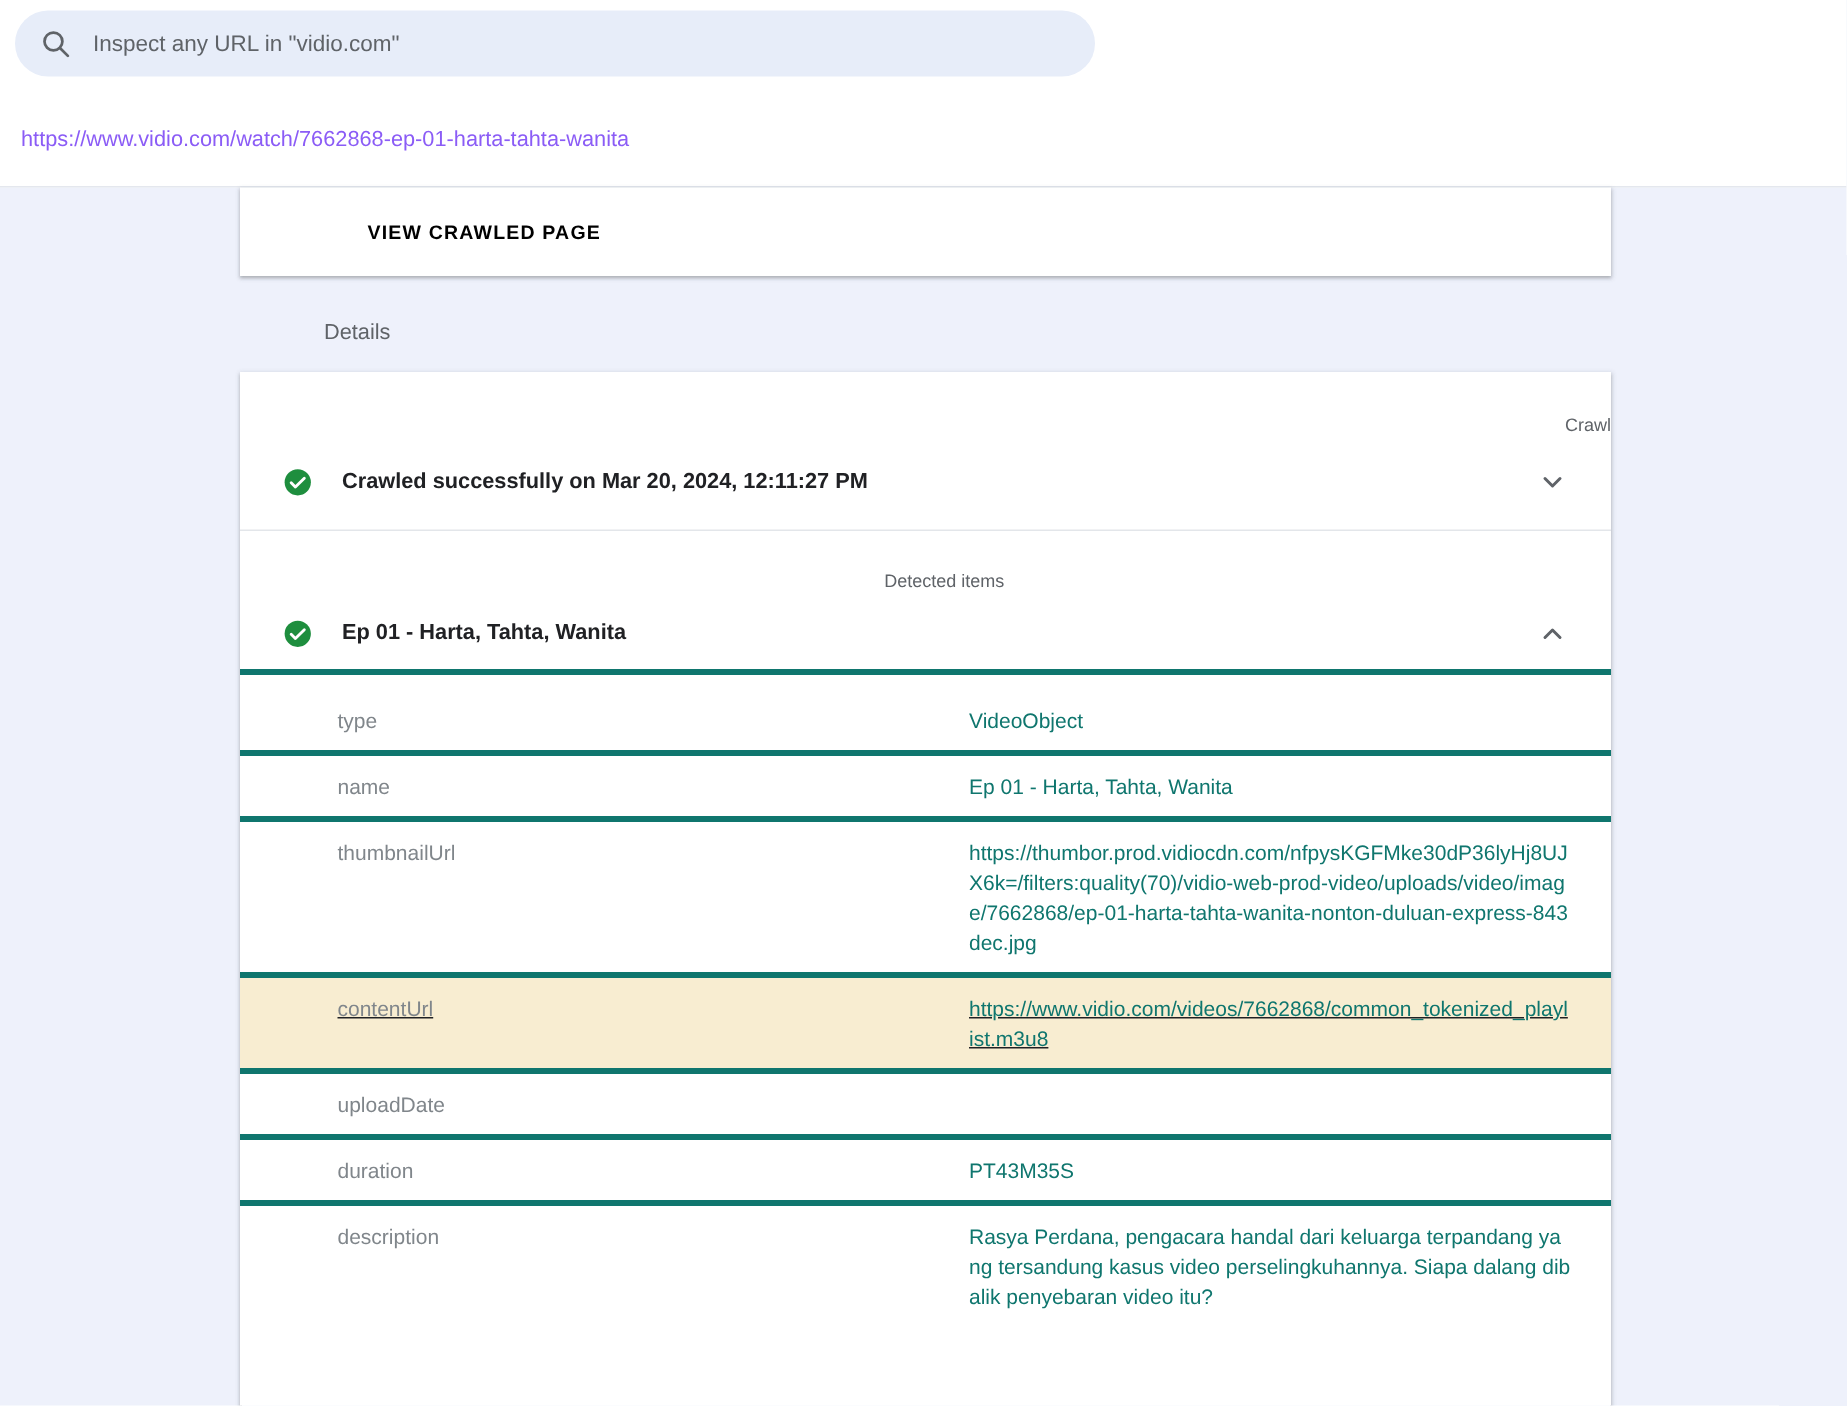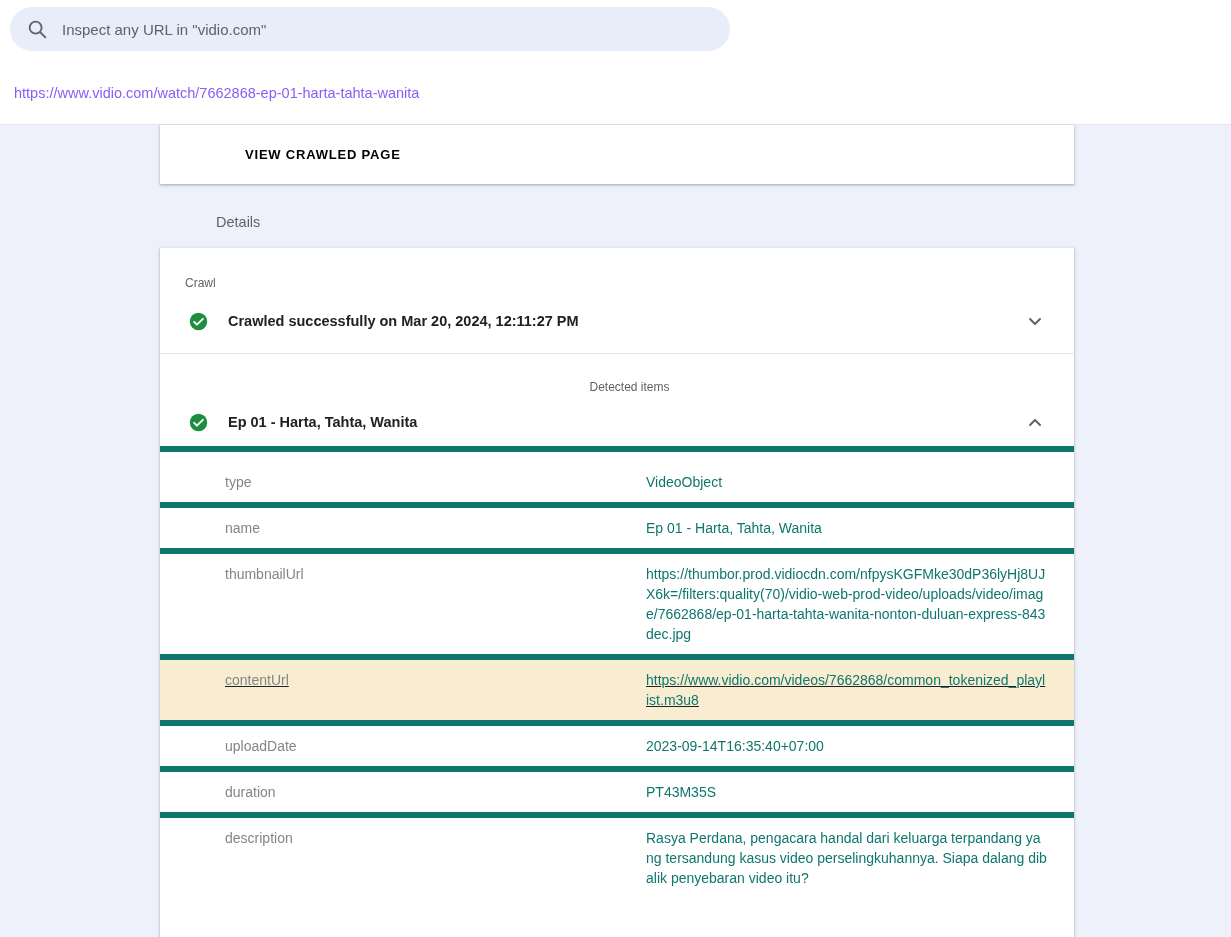--- a/index.html
+++ b/index.html
@@ -62,21 +62,21 @@
   }
 
   .details-label {
     position: absolute; top: 214px; left: 172px;
     font-size: 14.5px; color: #5f6368; margin-left: 44px;
   }
 
   .main-card { top: 248px; min-height: 700px; padding-bottom: 12px; }
 
   .section-label { font-size: 12px; color: #5f6368; }
-  .crawl-label    { padding: 28px 10px 0 25px; }
+  .crawl-label    { padding: 28px 0 0 25px; text-align: right; }
   .detected-label { padding: 26px 0 0 25px; text-align: center; }
 
   .status-row, .item-row {
     display: flex; align-items: center;
     padding: 19px 27px 20px 28px;
     cursor: pointer;
   }
   .item-row { padding: 16px 27px 12px 28px; }
   .status-text, .item-title {
     flex: 1;
@@ -84,21 +84,21 @@
     font-size: 14.5px; color: #202124; font-weight: bold;
   }
   .chevron { display: flex; align-items: center; cursor: pointer; }
 
   .divider { height: 1px; background: #e3e6ea; }
 
   
   .props-table { width: 100%; }
   .prop-row {
     display: flex;
-    border-top: 6px solid #0f766e;
+    border-top: 4px solid #0f766e;
     background: #ffffff;
   }
   .prop-row.highlight { background: #f8edd1; text-decoration: underline; }
   .prop-key {
     width: 486px; flex: 0 0 486px;
     padding: 10px 20px 10px 65px;
     font-size: 14px; line-height: 20px;
     color: #80868b;
   }
   .prop-val {
@@ -188,21 +188,20 @@
         <div class="prop-val">https://thumbor.prod.vidiocdn.com/nfpysKGFMke30dP36lyHj8UJX6k=/filters:quality(70)/vidio-web-prod-video/uploads/video/image/7662868/ep-01-harta-tahta-wanita-nonton-duluan-express-843dec.jpg</div>
       </div>
 
       <div class="prop-row highlight">
         <div class="prop-key">contentUrl</div>
         <div class="prop-val">https://www.vidio.com/videos/7662868/common_tokenized_playlist.m3u8</div>
       </div>
 
       <div class="prop-row">
         <div class="prop-key">uploadDate</div>
-        <div class="prop-val">2023-09-14T16:35:40+07:00</div>
       </div>
 
       <div class="prop-row">
         <div class="prop-key">duration</div>
         <div class="prop-val">PT43M35S</div>
       </div>
 
 
       <div class="prop-row">
         <div class="prop-key">description</div>

